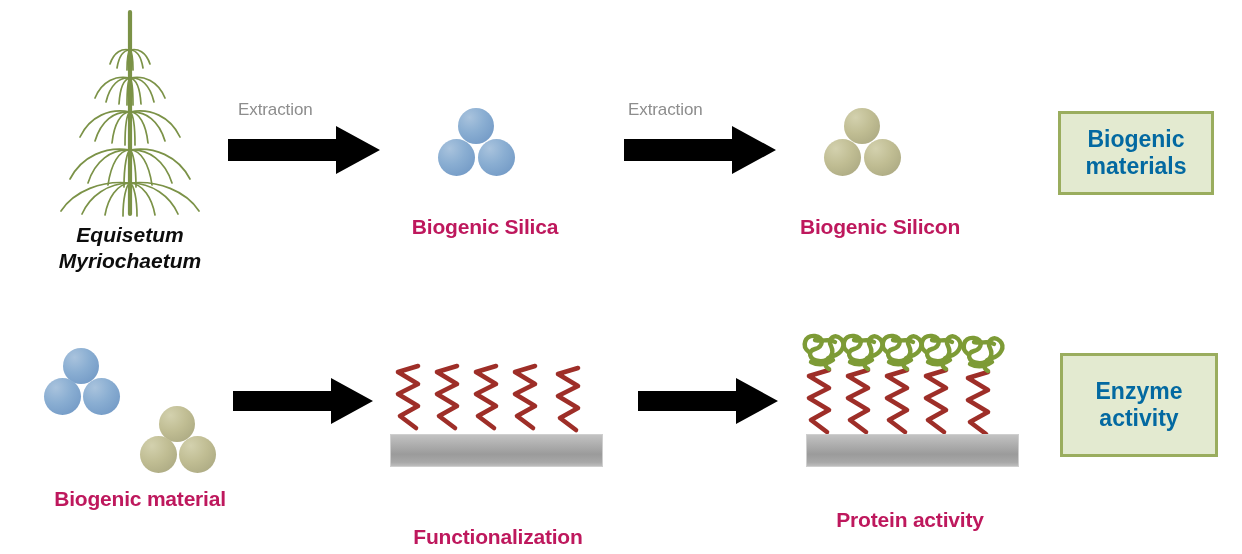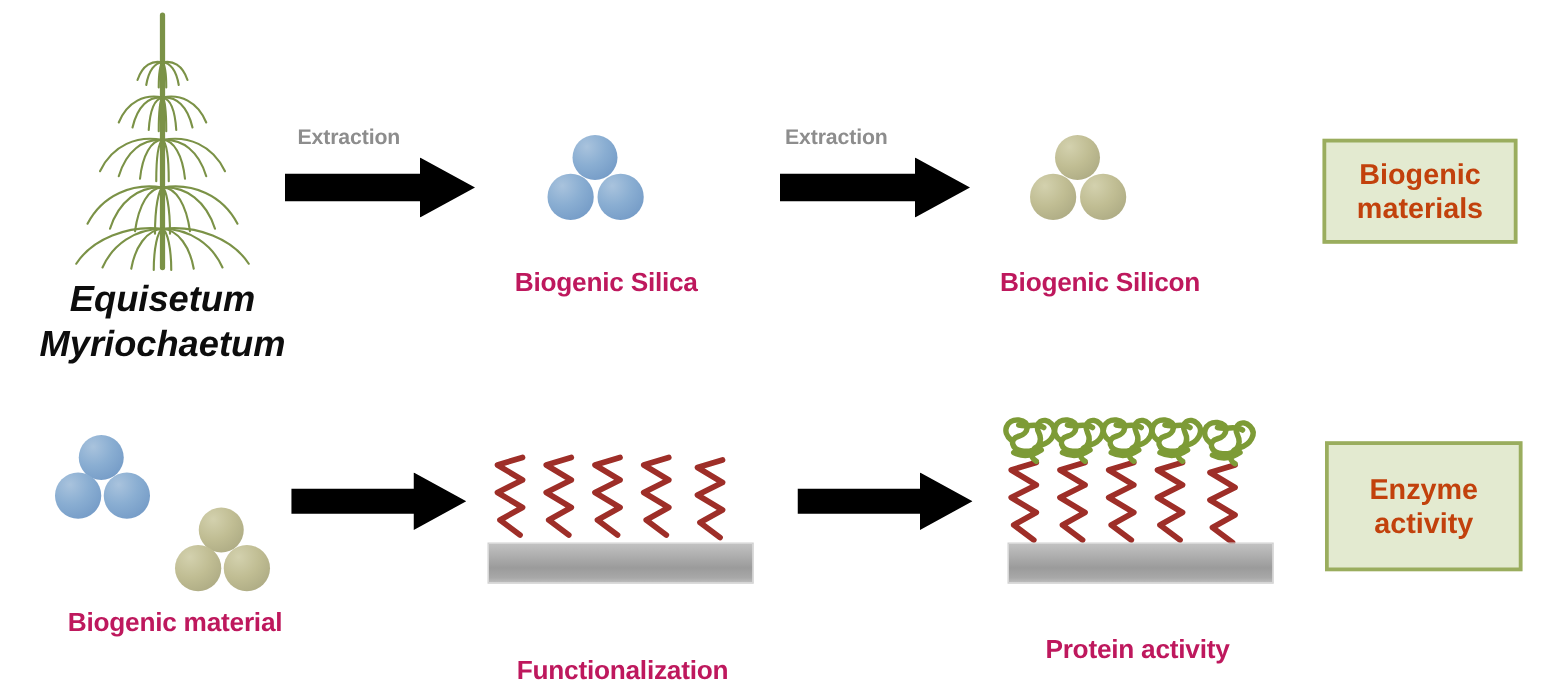--- a/index.html
+++ b/index.html
@@ -26,28 +26,28 @@
     font-weight: bold;
     font-size: 21px;
     color: #be185d;
     text-align: center;
     white-space: nowrap;
     letter-spacing: -0.2px;
   }
   .species {
     font-weight: bold;
     font-style: italic;
-    font-size: 29px;
+    font-size: 21px;
     color: #0d0d0d;
     text-align: center;
     line-height: 1.25;
     white-space: nowrap;
   }
   .arrow-label {
-    font-weight: bold;
+    font-weight: normal;
     font-size: 17px;
     color: #8d8d8d;
     white-space: nowrap;
     letter-spacing: -0.1px;
   }
 
   
   .arrow { display: block; }
 
   
@@ -57,21 +57,21 @@
     border: 3px solid #9aad5e;
     display: flex;
     align-items: center;
     justify-content: center;
     text-align: center;
   }
   .legend-text {
     font-weight: bold;
     font-size: 23px;
     line-height: 1.18;
-    color: #c2410c;
+    color: #0369a1;
     white-space: pre-line;
   }
 
   
   .sphere {
     position: absolute;
     border-radius: 50%;
   }
   .sphere.silica {
     background: radial-gradient(circle at 32% 26%, #a9c3dd 0%, #8aaed2 42%, #6b93c2 100%);

